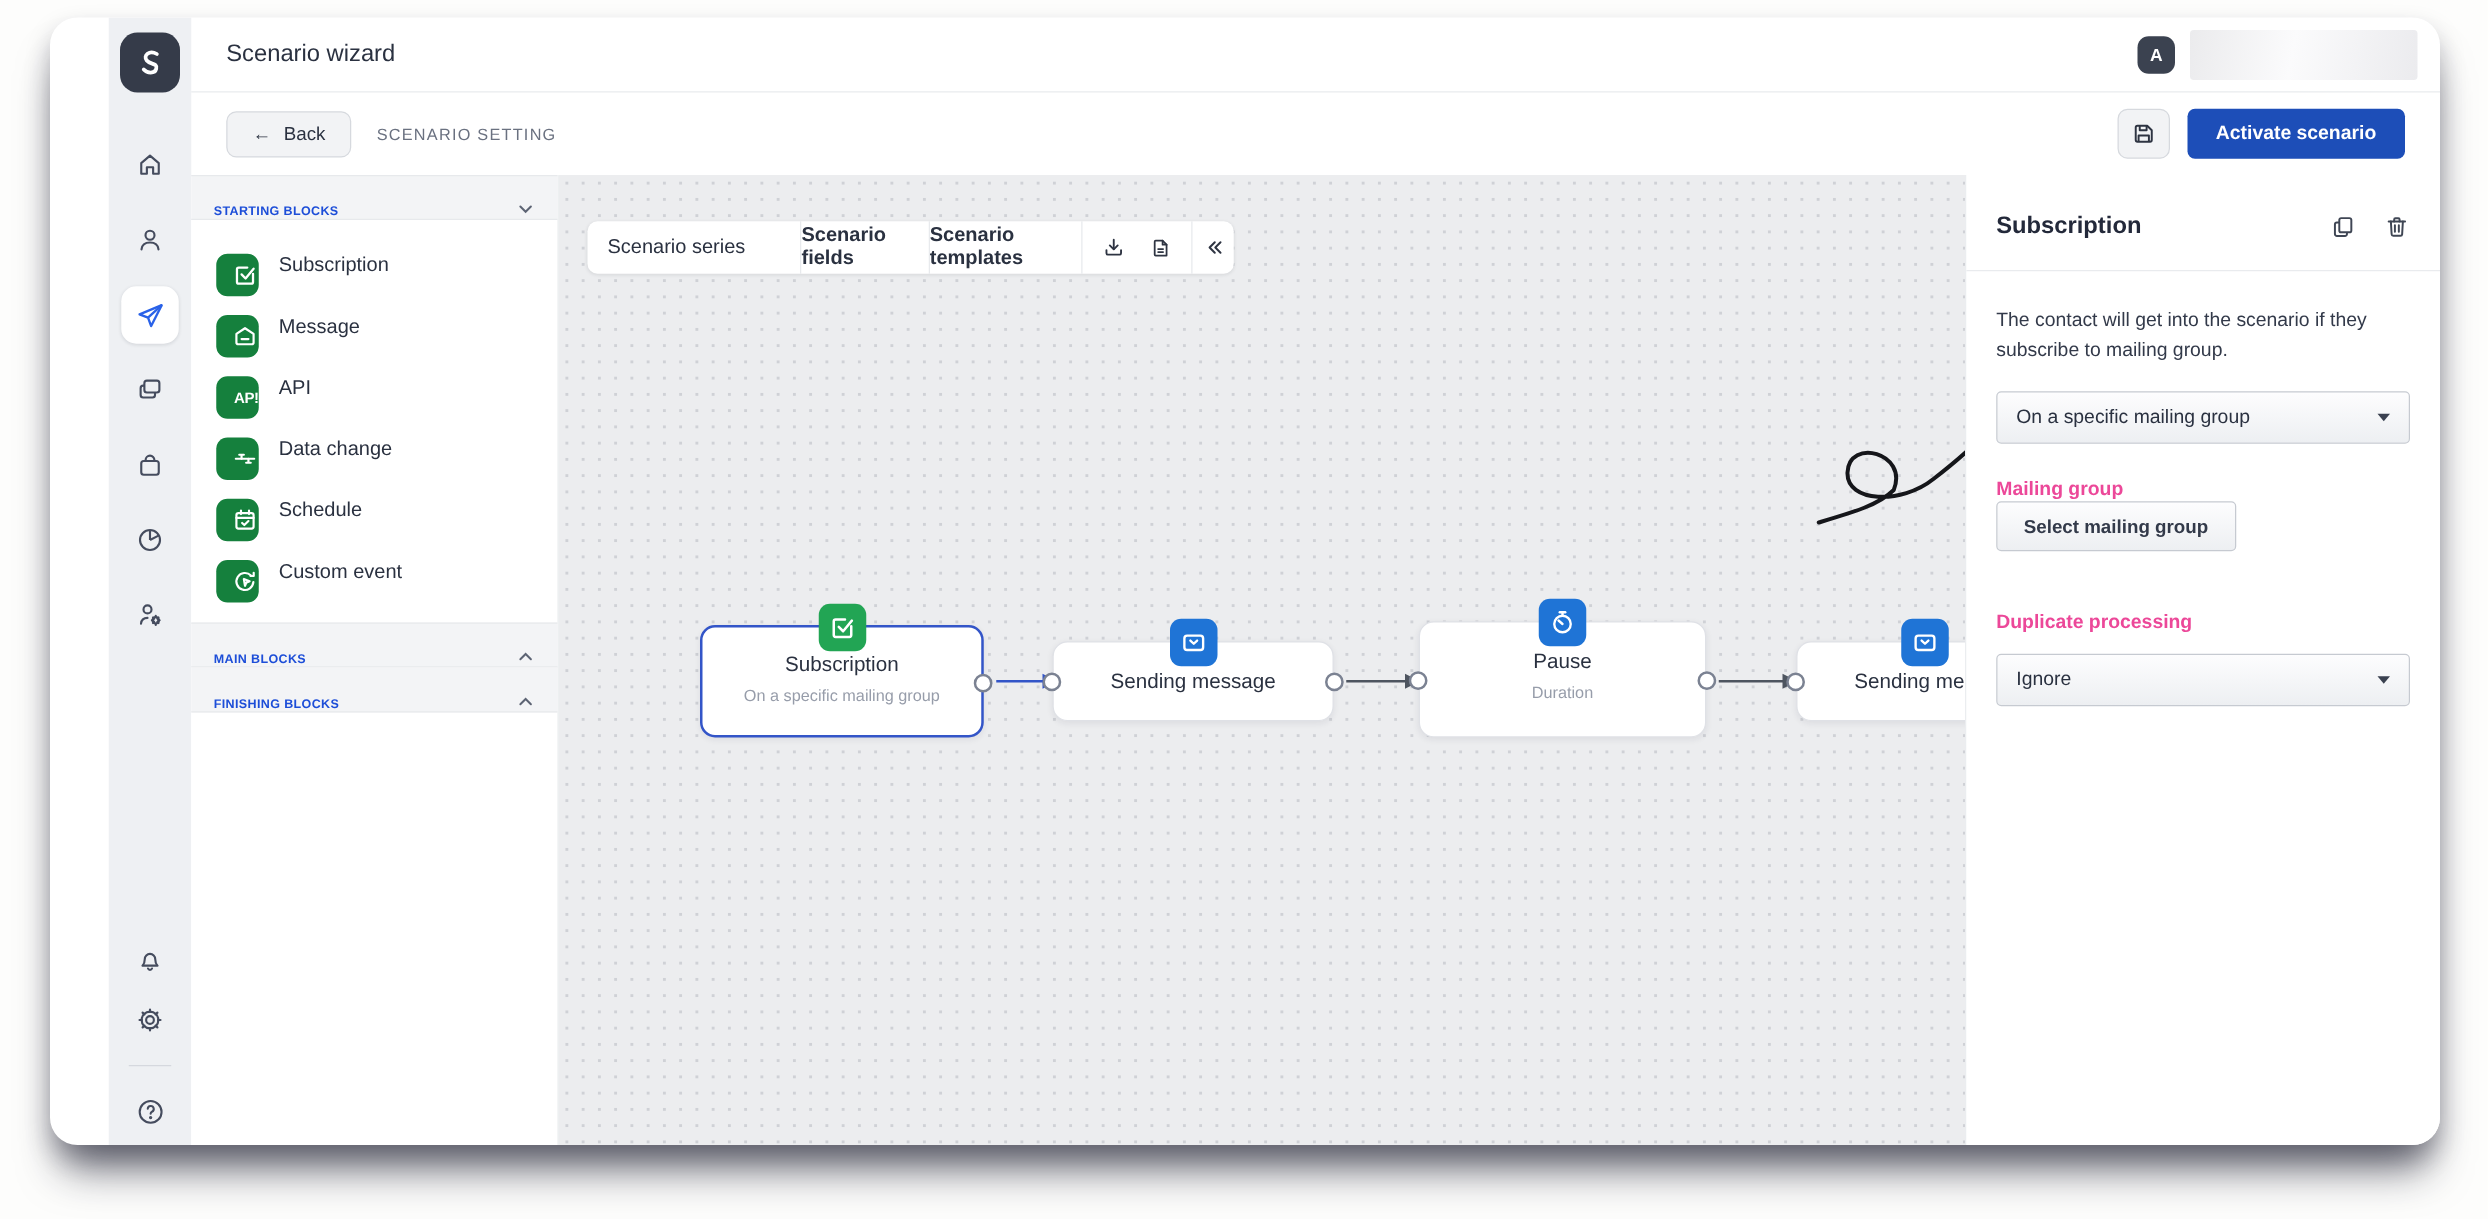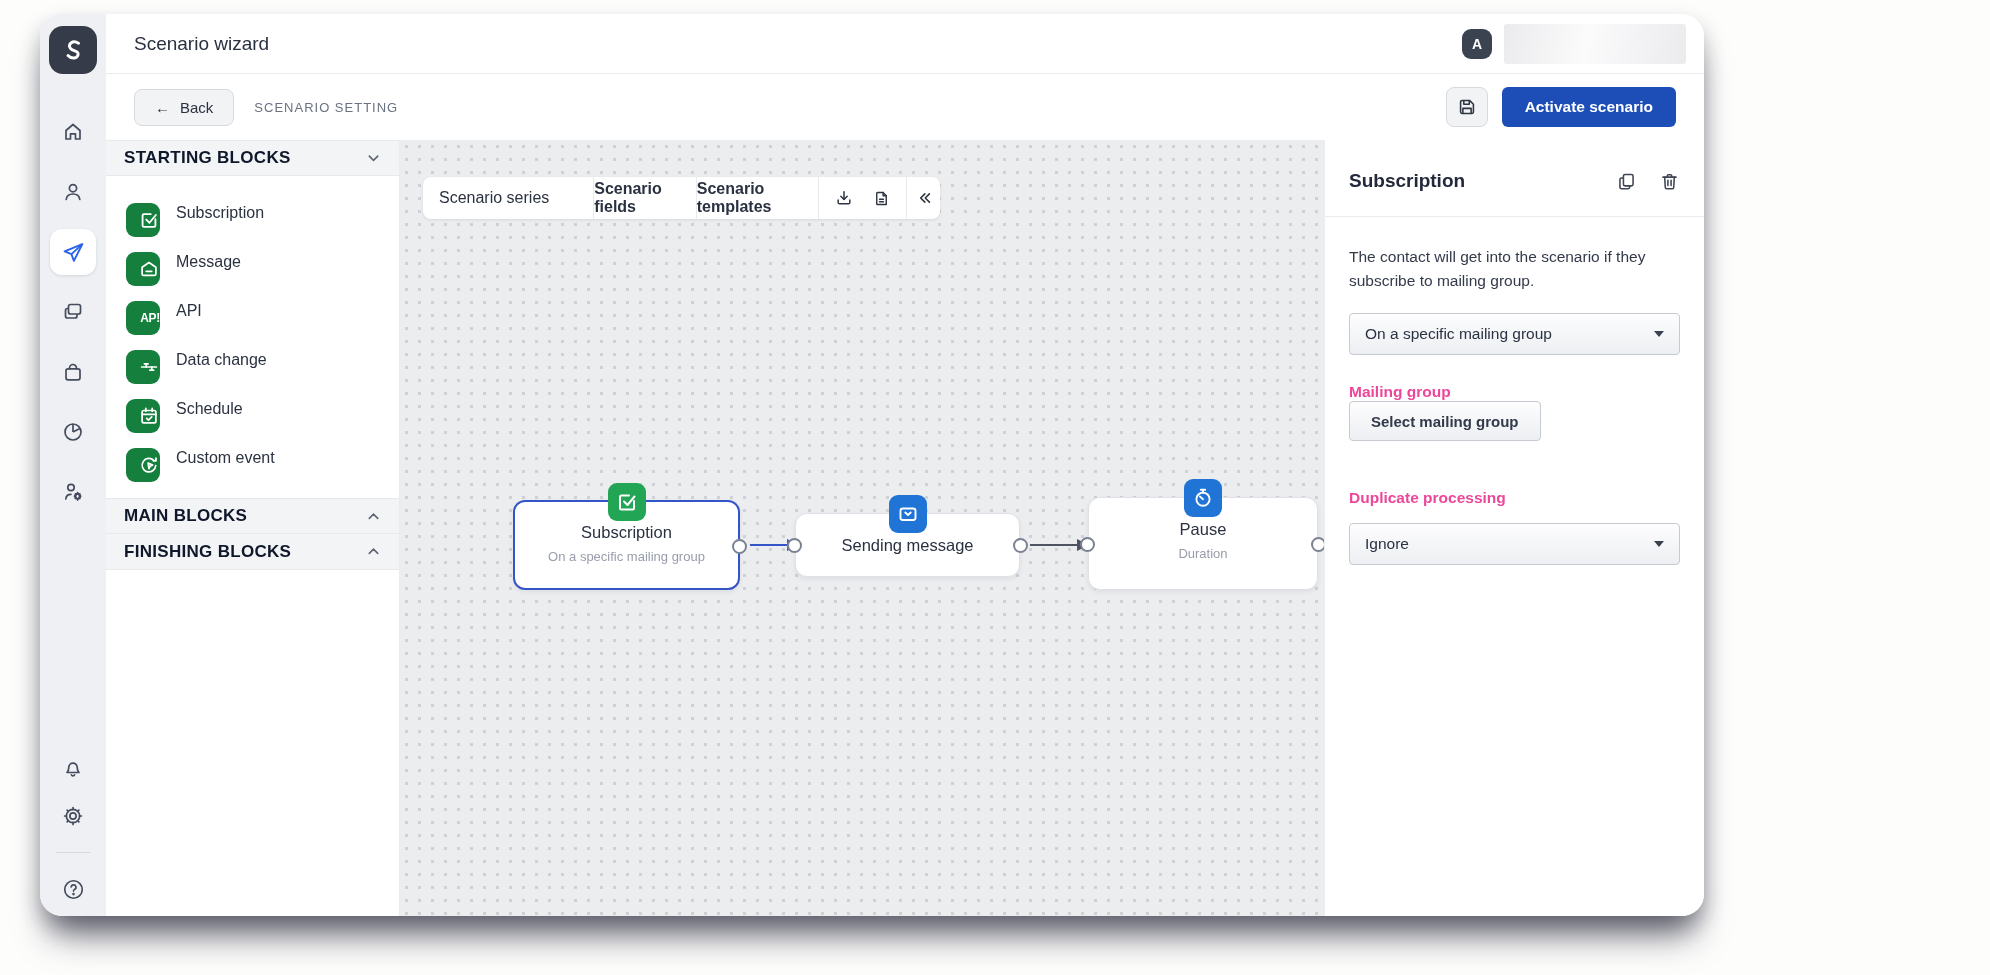--- a/index.html
+++ b/index.html
@@ -1,21 +1,21 @@
 <!DOCTYPE html>
 <html><head>
 <meta charset="utf-8">
 <style>
   * { margin:0; padding:0; box-sizing:border-box; }
   html,body { width:1990px; height:975px; overflow:hidden; background:#fdfdfc;
     font-family:"Liberation Sans","DejaVu Sans",sans-serif; color:#2a3140; }
 
-  .window { position:absolute; left:40px; top:14px; width:1664px; height:902px;
+  .window { position:absolute; left:40px; top:14px; width:1912px; height:902px;
     background:#fff; border-radius:22px; overflow:hidden; display:flex;
-    box-shadow:0 28px 34px -10px rgba(22,25,42,.62), 0 10px 20px rgba(22,25,42,.25); }
+    box-shadow:0 28px 34px -10px rgba(22,25,42,.62), 0 10px 20px rgba(22,25,42,.25);padding-left:47px; }
 
   
   .rail { width:66px; background:#eef0f3; display:flex; flex-direction:column;
     align-items:center; padding:12px 0 14px; flex-shrink:0; }
   .logo { width:48px; height:48px; border-radius:14px; background:#353b49;
     display:flex; align-items:center; justify-content:center; cursor:pointer; }
   .rail-nav { display:flex; flex-direction:column; align-items:center; margin-top:28px; }
   .rail-slot { height:60px; display:flex; align-items:center; justify-content:center; width:66px; }
   .rail-ic { color:#454c5e; display:flex; cursor:pointer; }
   .rail-active { width:46px; height:46px; background:#fff; border-radius:12px;
@@ -47,23 +47,23 @@
     color:#2e3442; cursor:pointer; }
   .btn-activate { background:#1d4eb8; color:#fff; font-weight:700; font-size:15.5px;
     border:none; border-radius:6px; padding:11px 23px; cursor:pointer; }
 
   .content { flex:1; display:flex; min-height:0; }
 
   
   .blocks { width:294px; background:#fff; border-right:1px solid #e9ebee;
     display:flex; flex-direction:column; flex-shrink:0; }
   .sec-head { height:36px; background:#f3f4f6; border-top:1px solid #e7e9ec;
-    border-bottom:1px solid #e7e9ec; display:flex; align-items:center;
-    justify-content:space-between; padding:0 18px; font-size:17px; font-weight:700;
-    color:#0f172a; letter-spacing:.3px; cursor:pointer; }
+    border-bottom:1px solid #e7e9ec; display:flex; align-items:flex-end;
+    justify-content:space-between; padding:0 18px; font-size:10px; font-weight:700;
+    color:#1d4ed8; letter-spacing:.3px; cursor:pointer; }
   .block-list { padding:12px 0 16px; }
   .block-item { height:49px; display:flex; align-items:center; gap:16px;
     padding:0 20px; cursor:pointer; }
   .block-ic { width:34px; height:34px; border-radius:9px; background:#15803d;
     display:flex; align-items:center; justify-content:flex-end; color:#fff; flex-shrink:0;margin-top:14px; }
   .block-label { font-size:16px; color:#2a3140; }
   .api-badge { font-size:12px; font-weight:800; letter-spacing:-.3px; color:#fff; }
 
   
   .canvas { flex:1; position:relative; overflow:hidden; background-color:#ecedef;

